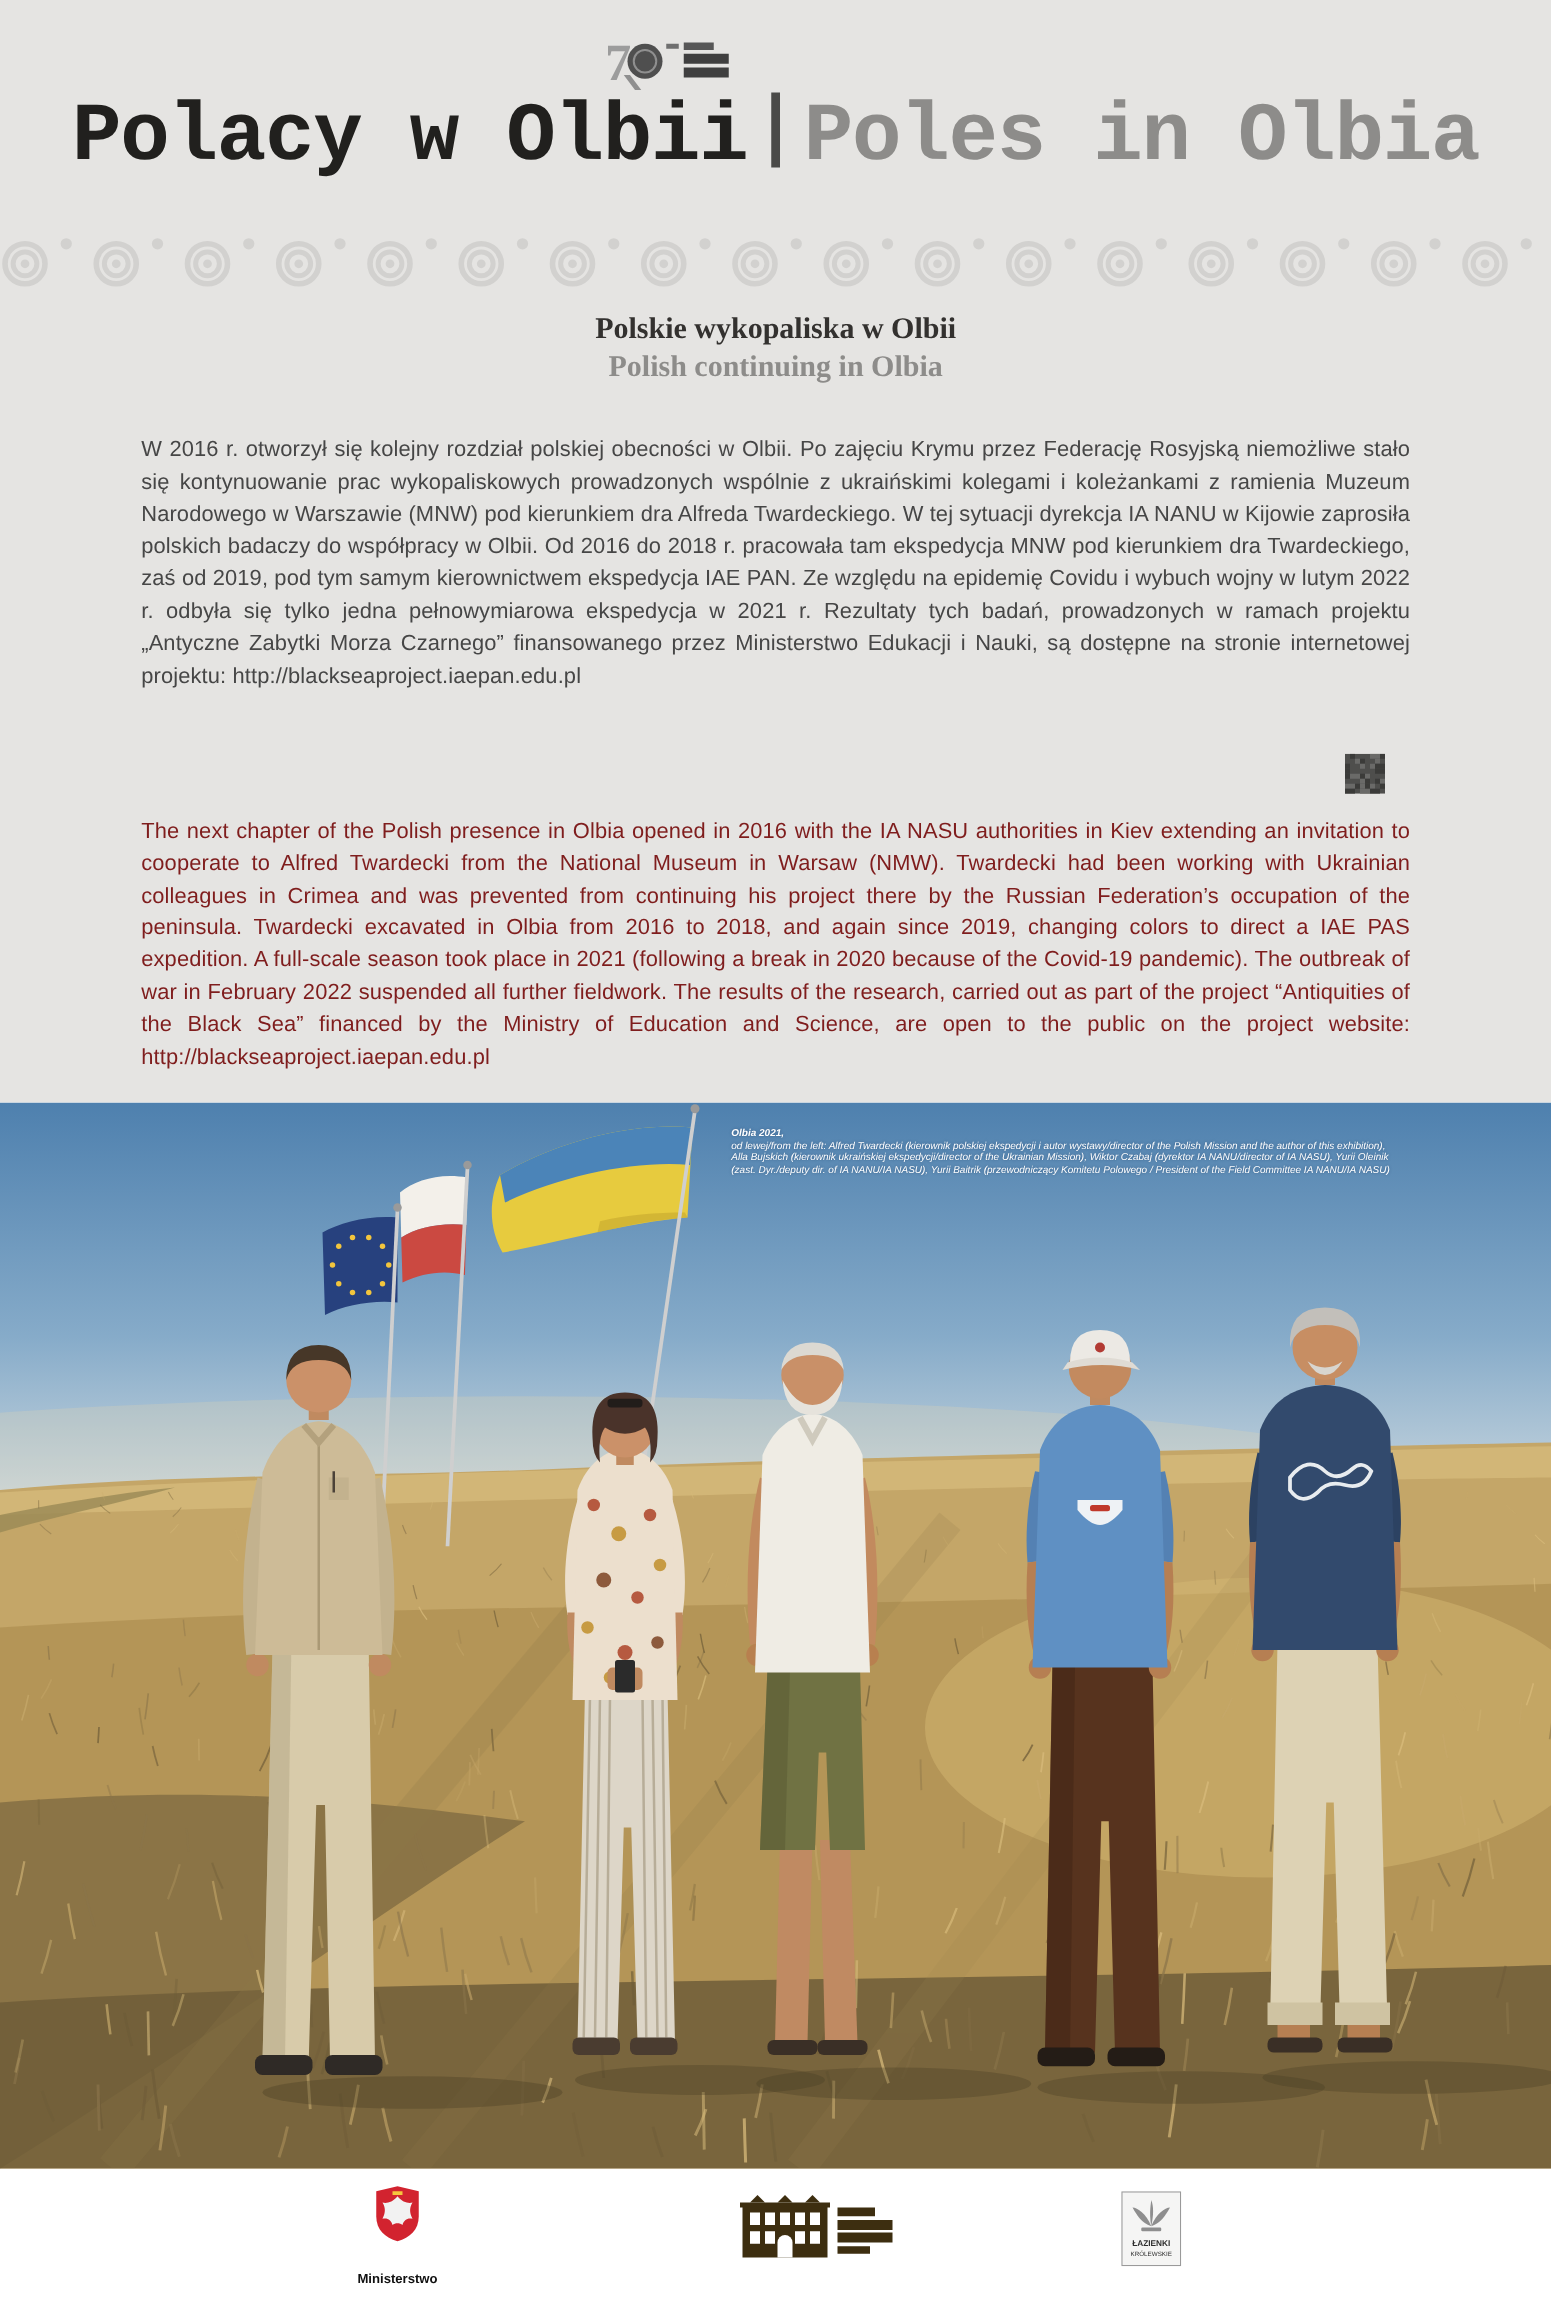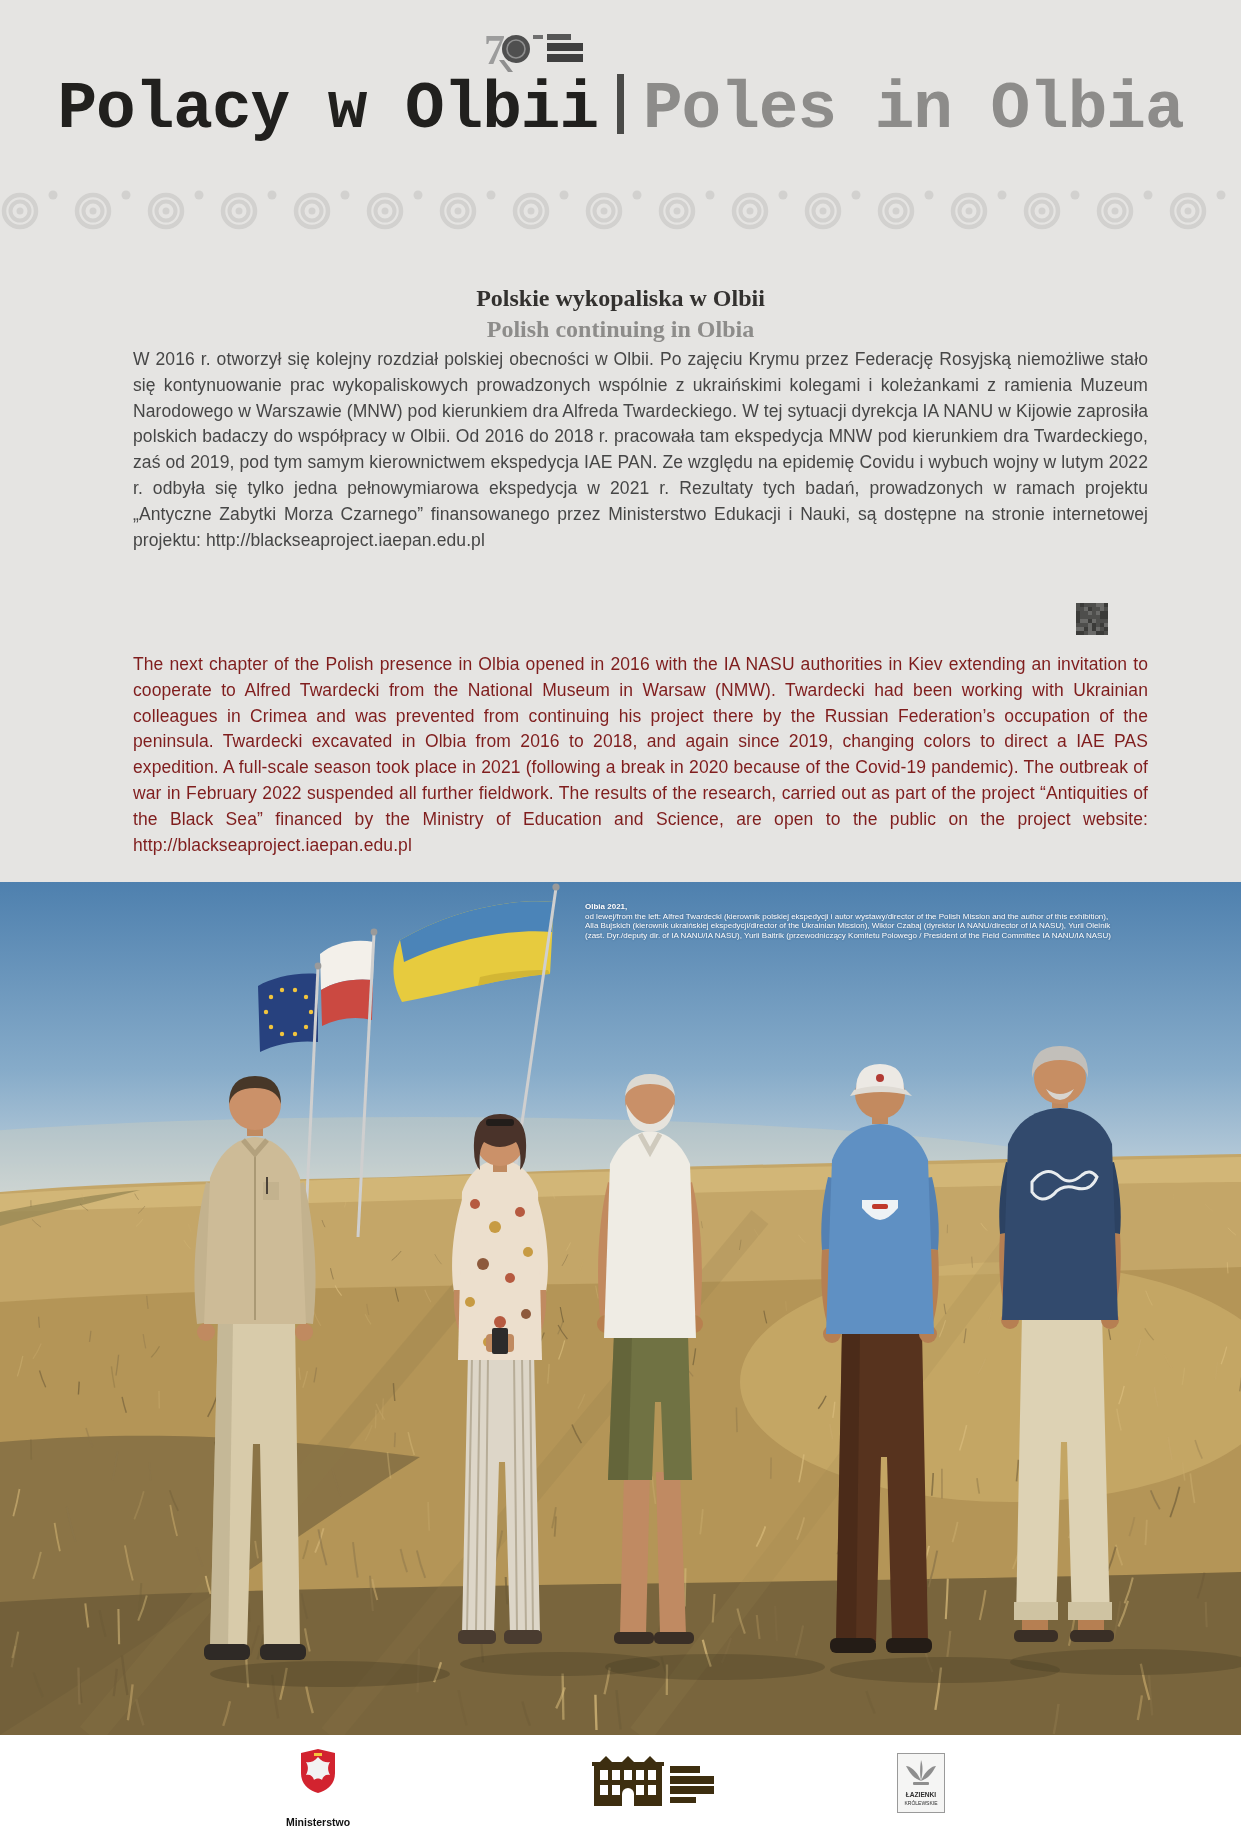--- a/index.html
+++ b/index.html
@@ -8,34 +8,34 @@
   .gray-top{position:absolute;top:0;left:0;width:1241px;height:882px;background:#e5e4e2;}
   .logo70{position:absolute;left:470px;top:28px;width:150px;height:44px;}
   .title{position:absolute;top:72px;left:0;width:1241px;text-align:center;
          font-family:Liberation Mono, monospace;font-weight:700;font-size:66px;
          letter-spacing:-1px;color:#21201e;white-space:nowrap;}
   .title .sep{display:inline-block;width:7px;height:60px;background:#4a4a48;
               margin:0 19px;vertical-align:-7px;}
   .title .en{color:#8d8c8a;}
   .waveband{position:absolute;top:184px;left:0;}
   .h-pl,.h-en{position:absolute;left:0;width:1241px;text-align:center;
-              font-family:"Liberation Serif",serif;font-weight:700;font-size:24px;margin-top:35px;}
+              font-family:"Liberation Serif",serif;font-weight:700;font-size:24px;}
   .h-pl{top:250px;color:#33312f;}
   .h-en{top:281px;color:#8d8c8a;}
   .para{position:absolute;left:113px;width:1015px;text-align:justify;
-        font-size:17.5px;line-height:25.8px;letter-spacing:.1px;margin-left:20px;}
+        font-size:17.5px;line-height:25.8px;letter-spacing:.1px;}
   .para-pl{top:347px;color:#464646;}
   .para-en{top:652px;color:#7f1d1d;}
   .qr{position:absolute;left:1076px;top:603px;width:32px;height:32px;}
   .photo{position:absolute;top:882px;left:0;width:1241px;height:853px;}
   .photo svg.scene{position:absolute;top:0;left:0;}
   .caption{position:absolute;left:585px;top:20px;width:556px;font-size:8px;
            line-height:9.6px;color:#ffffff;text-shadow:0 0 2px rgba(40,70,110,.65);}
   .caption .c1{font-weight:bold;display:block;}
-  .caption span{display:block;}
+  .caption span{display:block;font-style:italic;}
   .footer{position:absolute;top:1735px;left:0;width:1241px;height:105px;background:#ffffff;}
   .ministry{position:absolute;left:268px;top:1748px;width:100px;text-align:center;}
   .ministry .lbl{font-size:10.5px;line-height:12px;font-weight:bold;color:#111;margin-top:18px;}
   .iaepan{position:absolute;left:592px;top:1752px;}
   .lazienki{position:absolute;left:897px;top:1753px;}
 </style>
 </head>
 <body>
 
 <div class="gray-top"></div>

